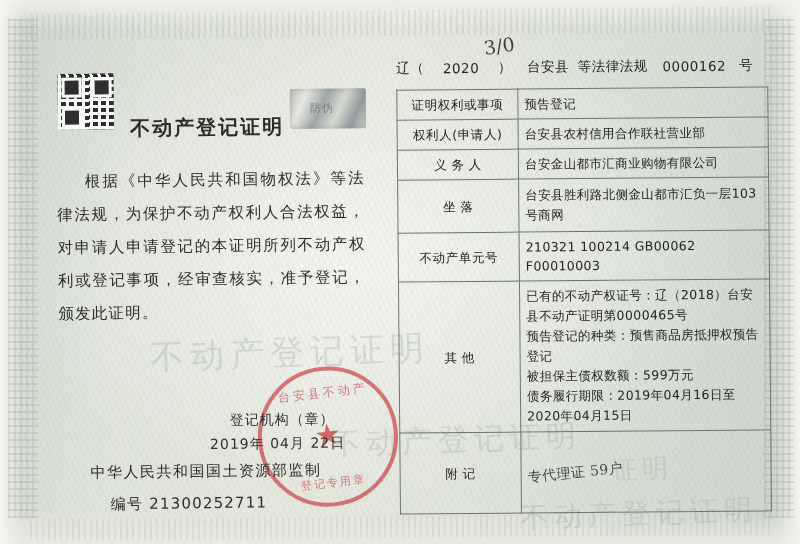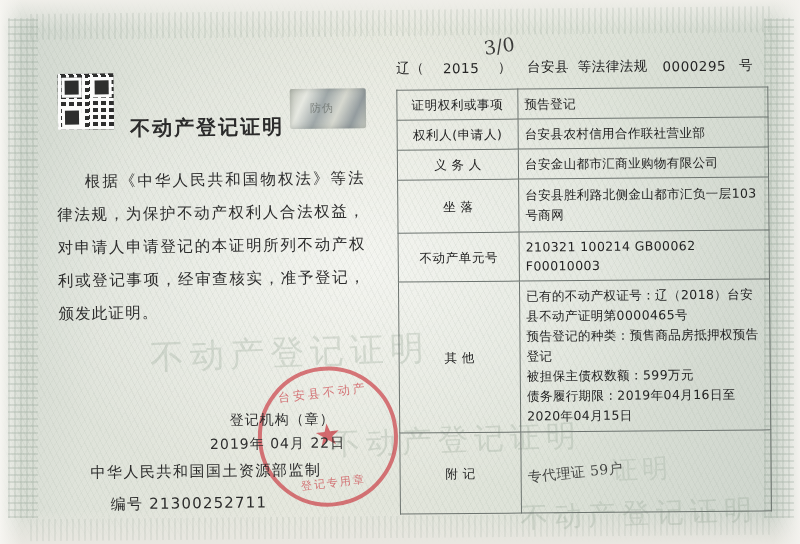--- a/index.html
+++ b/index.html
@@ -333,25 +333,25 @@
     <div class="footer-ministry">中华人民共和国国土资源部监制</div>
     <div class="footer-no">编号 21300252711</div>
   </div>
 
   <div class="right-panel">
 
     <div class="hand-310">3/0</div>
 
     <div class="doc-no-line">
       <span>辽（</span>
-      <span style="padding:0 14px;">2015</span>
+      <span style="padding:0 14px;">2020</span>
       <span>）</span>
       <span style="padding-left:10px;">台安县</span>
       <span style="padding-left:4px;">等法律法规</span>
-      <span style="padding-left:10px;">0000295</span>
+      <span style="padding-left:10px;">0000162</span>
       <span style="padding-left:8px;">号</span>
     </div>
 
     <table class="reg">
       <tbody>
         <tr>
           <td class="label tight">证明权利或事项</td>
           <td class="value">预告登记</td>
         </tr>
         <tr>

